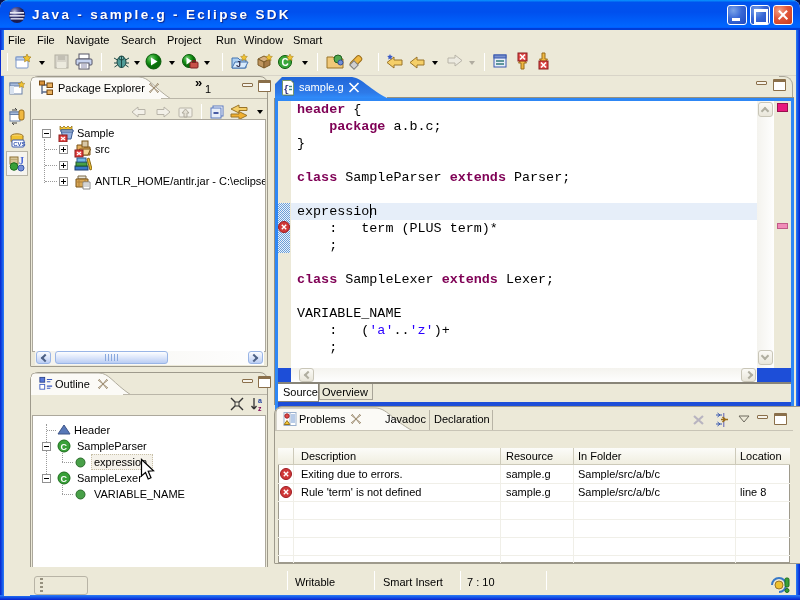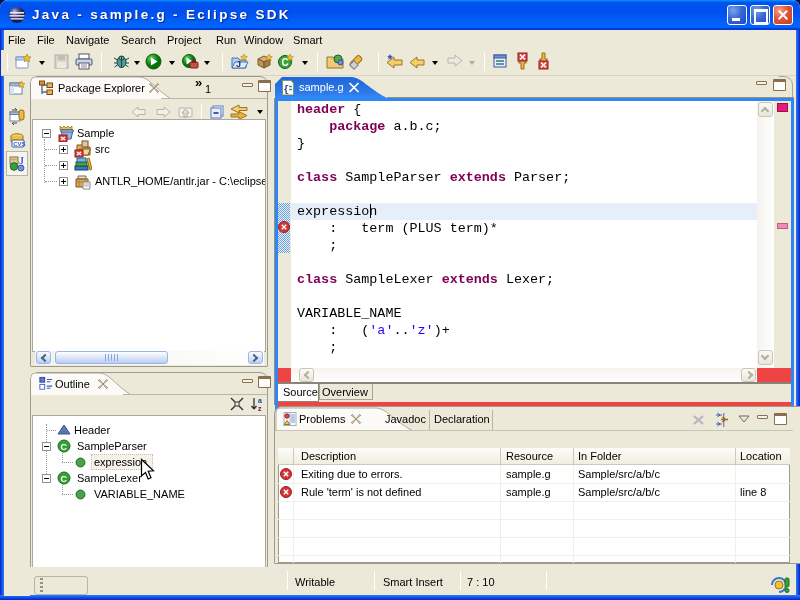--- a/index.html
+++ b/index.html
@@ -413,21 +413,21 @@
   <span class="a" style="left:25px;top:5px;color:#fff;font-size:11px">sample.g</span>
   <svg class="a" style="left:74px;top:6px" width="12" height="11" viewBox="0 0 12 11">
     <path d="M1.5 1 L10.5 10 M10.5 1 L1.5 10" stroke="#fff" stroke-width="1.7"></path>
   </svg>
   <span class="a" style="left:113px;top:20.5px;width:407px;height:1px;background:#97917e"></span>
   <span class="a" style="left:0;top:21.5px;width:1px;height:307px;background:#97917e"></span>
   <span class="vmin" style="left:482px;top:5px"></span>
   <span class="vmax" style="left:499px;top:3px"></span>
   <span class="a" style="left:505px;top:0;width:14px;height:21px;border-top:1px solid #aaa698;border-right:1px solid #aaa698;border-top-right-radius:9px"></span>
 
-  <div class="a" style="left:1px;top:21.5px;width:519px;height:324px;border:3px solid #2e87f5;background:#ef4444">
+  <div class="a" style="left:1px;top:21.5px;width:519px;height:324px;border:3px solid #2e87f5;background:#1d4ed8">
 
     <div class="a" style="left:0;top:0;width:13px;height:267.5px;background:#ece9d8"></div>
     <div class="a" style="left:0;top:102px;width:12px;height:50.5px;background-image:conic-gradient(#6a9fd8 25%,#eaf1fa 0 50%,#6a9fd8 0 75%,#eaf1fa 0);background-size:2px 2px"></div>
     <svg class="a" style="left:0;top:120.5px" width="12" height="12" viewBox="0 0 12 12">
       <circle cx="6" cy="6" r="5.5" fill="#d03838" stroke="#9e1a20"></circle>
       <path d="M3.8 3.8 l4.4 4.4 M8.2 3.8 l-4.4 4.4" stroke="#fff" stroke-width="1.4"></path>
     </svg>
 
     <div class="a" style="left:13px;top:0;width:466px;height:267.5px;background:#fff;overflow:hidden">
       <div class="a" style="left:0;top:102px;width:466px;height:17px;background:#e6eef9"></div>

